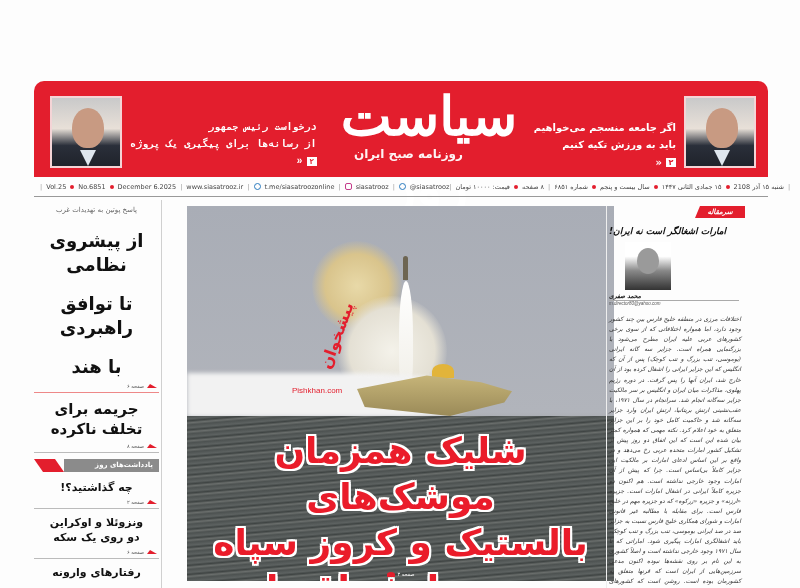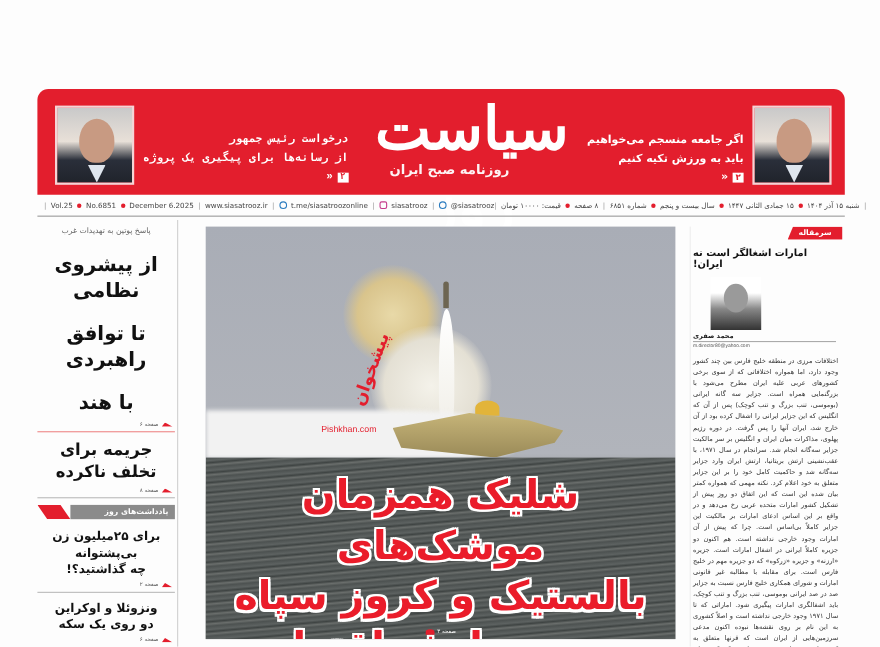--- a/index.html
+++ b/index.html
@@ -56,21 +56,21 @@
   .missile { position: absolute; left: 216px; top: 50px; width: 5px; height: 24px; background: #6d6552; border-radius: 3px 3px 0 0; }
   .boat { position: absolute; left: 170px; top: 165px; width: 155px; height: 45px; background: linear-gradient(#cbb97c, #9a8a58); clip-path: polygon(0 40%, 45% 10%, 80% 25%, 100% 45%, 95% 70%, 60% 100%, 5% 80%); }
   .dome { position: absolute; left: 245px; top: 158px; width: 22px; height: 14px; border-radius: 50% 50% 0 0; background: #e2b43a; }
   .watermark-fa { position: absolute; left: 115px; top: 120px; color: #e31e2d; font-size: 16px; font-weight: bold; transform: rotate(-70deg); direction: rtl; }
   .watermark-en { position: absolute; left: 105px; top: 180px; color: #e31e2d; font-size: 8px; font-family: "Liberation Sans", sans-serif; }
   .headline { position: absolute; left: 0; top: 222px; width: 100%; text-align: center; direction: rtl; color: #ea1c2a; font-size: 36px; font-weight: bold; line-height: 46px; text-shadow: 2px 2px 0 #fff, -2px 2px 0 #fff, 2px -2px 0 #fff, -2px -2px 0 #fff, 0 2px 0 #fff, 0 -2px 0 #fff, 2px 0 0 #fff, -2px 0 0 #fff; }
   .photo-pgref { position: absolute; left: 0; bottom: 4px; width: 100%; display: flex; justify-content: center; align-items: center; gap: 3px; font-size: 5px; color: #fff; }
   .photo-pgref .flag { width: 8px; height: 5px; background: #e31e2d; border-radius: 50% 50% 0 0; }
 
   
-  .rightcol { position: absolute; left: 627px; top: 206px; width: 139px; height: 382px; direction: rtl; text-align: justify; border-left: 1px solid #eee; padding: 0 4px 0 2px; }
+  .rightcol { position: absolute; left: 606px; top: 206px; width: 139px; height: 382px; direction: rtl; text-align: justify; border-left: 1px solid #eee; padding: 0 4px 0 2px; font-style: italic; }
   .edit-tag { position: absolute; right: 0; top: 0; width: 50px; height: 12px; background: #e31e2d; color: #fff; font-size: 7px; font-weight: bold; text-align: center; line-height: 12px; clip-path: polygon(10% 0, 100% 0, 100% 100%, 0 100%); }
   .edit-title { margin-top: 20px; font-size: 9px; font-weight: bold; color: #111; text-align: left; }
   .edit-photo { position: relative; width: 46px; height: 48px; margin: 6px 52px 0 auto; left: -18px; background: linear-gradient(#fff 0%, #fff 30%, #888 60%, #333 100%); filter: grayscale(1); overflow: hidden; }
   .edit-photo .head { position: absolute; left: 12px; top: 6px; width: 22px; height: 26px; border-radius: 50%; background: #9a9a9a; }
   .edit-author { font-size: 6px; font-weight: bold; color: #222; text-align: left; margin: 2px 2px 0 0; border-bottom: 1px solid #aaa; padding-bottom: 1px; }
   .edit-email { font-size: 4.5px; color: #555; text-align: left; margin-bottom: 8px; font-family: "Liberation Sans", sans-serif; direction: ltr; }
   .edit-body { font-size: 6px; line-height: 10.1px; color: #333; text-align: justify; }
 </style>
 </head>
 <body>
@@ -127,21 +127,21 @@
       <span>t.me/siasatroozonline</span>
       <span class="sep">|</span>
       <span class="social-ico ig"></span>
       <span>siasatrooz</span>
       <span class="sep">|</span>
       <span class="social-ico"></span>
       <span>@siasatrooz</span>
     </div>
     <div class="info-right">
       <span class="sep">|</span>
-      <span>شنبه ۱۵ آذر ۱۴۰۴</span>
+      <span>شنبه ۱۵ آذر 2108</span>
       <span class="dot"></span>
       <span>۱۵ جمادی الثانی ۱۴۴۷</span>
       <span class="dot"></span>
       <span>سال بیست و پنجم</span>
       <span class="dot"></span>
       <span>شماره ۶۸۵۱</span>
       <span class="sep">|</span>
       <span>۸ صفحه</span>
       <span class="dot"></span>
       <span>قیمت: ۱۰۰۰۰ تومان</span>
@@ -171,21 +171,20 @@
         </div>
     </div>
     <div class="hr-grey"></div>
 
     <div class="section-bar">
       <span class="label">یادداشت‌های روز</span>
       <span class="tip"></span>
     </div>
 
     <div>
-      <div class="small-head">برای ۲۵میلیون زن بی‌پشتوانه</div>
       <div class="small-head">چه گذاشتید؟!</div>
       <div class="pgref">
           <span class="flag"></span>
           <span>صفحه ۲</span>
         </div>
     </div>
     <div class="hr-grey"></div>
 
     <div>
       <div class="small-head">ونزوئلا و اوکراین</div>

